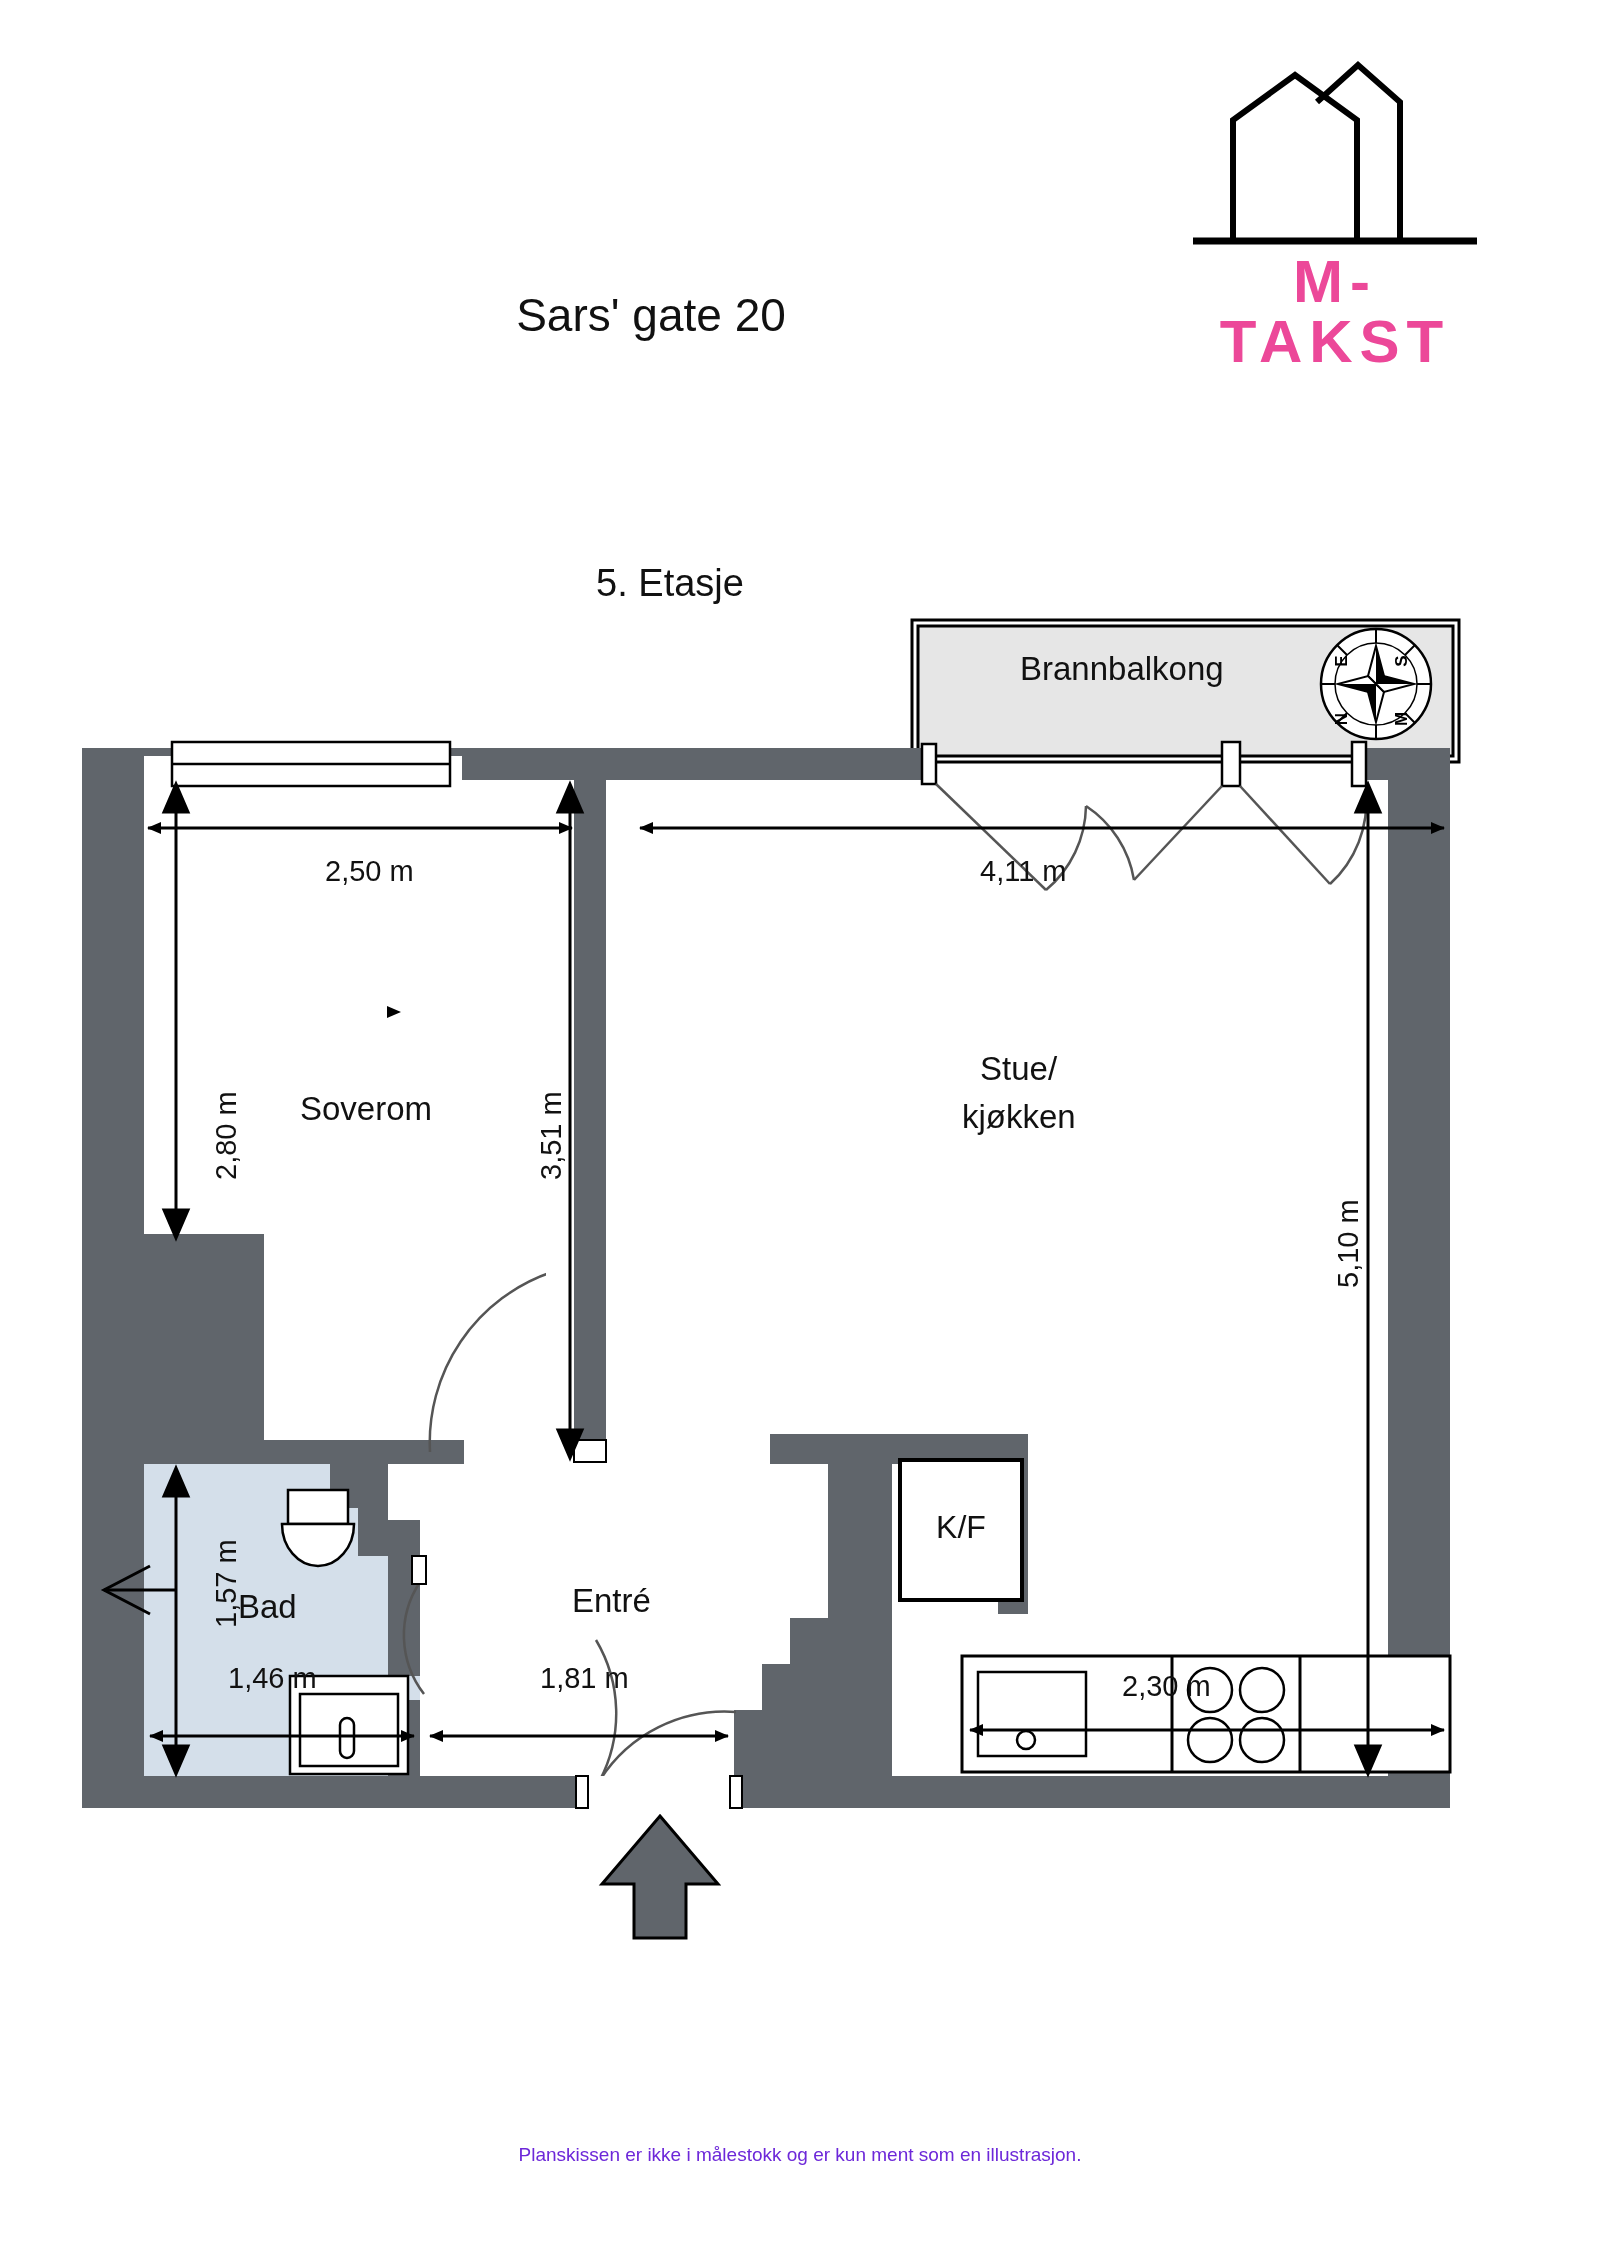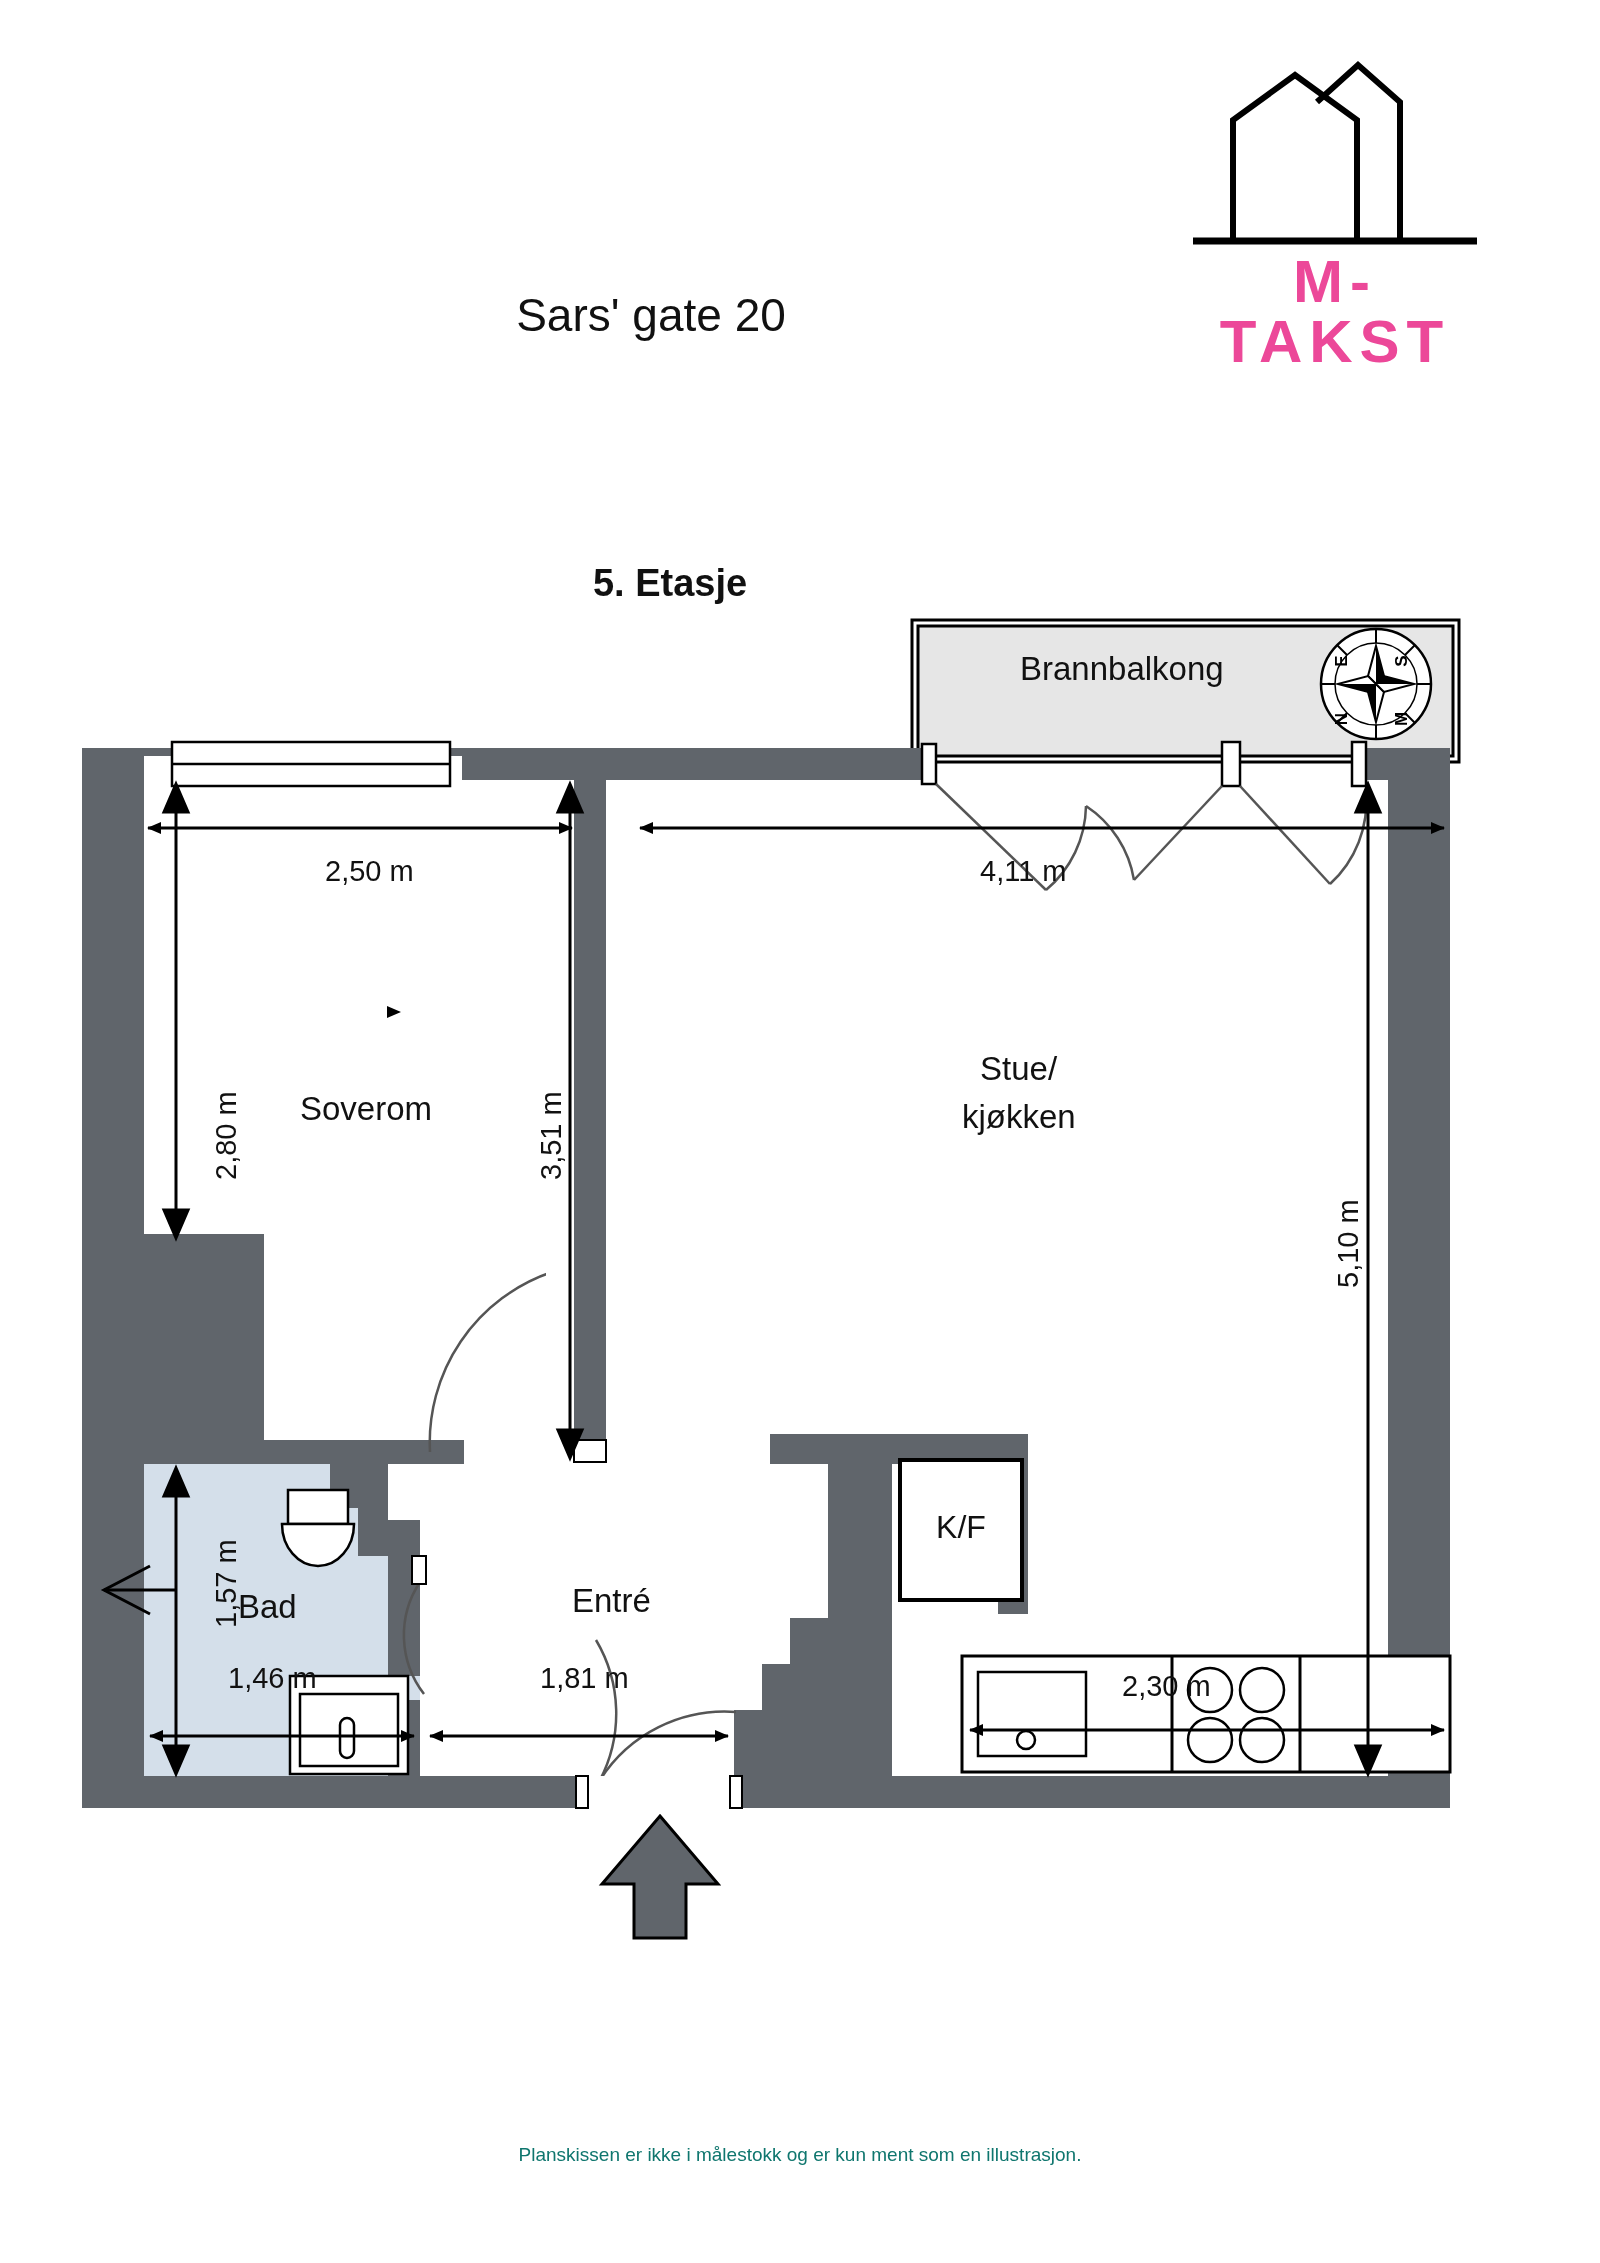--- a/index.html
+++ b/index.html
@@ -46,21 +46,21 @@
     font-weight: 400;
     color: #111;
   }
   #floor-label {
     position: absolute;
     left: 0;
     top: 562px;
     width: 1340px;
     text-align: center;
     font-size: 38px;
-    font-weight: 700;
+    font-weight: 400;
     color: #111;
   }
 
   
   #plan {
     position: absolute;
     left: 0;
     top: 0;
     width: 1600px;
     height: 2263px;
@@ -69,21 +69,21 @@
   
   #footer {
     position: absolute;
     left: 0;
     top: 2140px;
     width: 1600px;
     text-align: center;
     font-size: 19px;
     line-height: 30px;
     font-weight: 400;
-    color: #0f766e;
+    color: #6d28d9;
   }
   #footer div { white-space: nowrap; }
 
   
   .lbl {
     position: absolute;
     font-size: 33px;
     color: #111;
     white-space: nowrap;
   }

